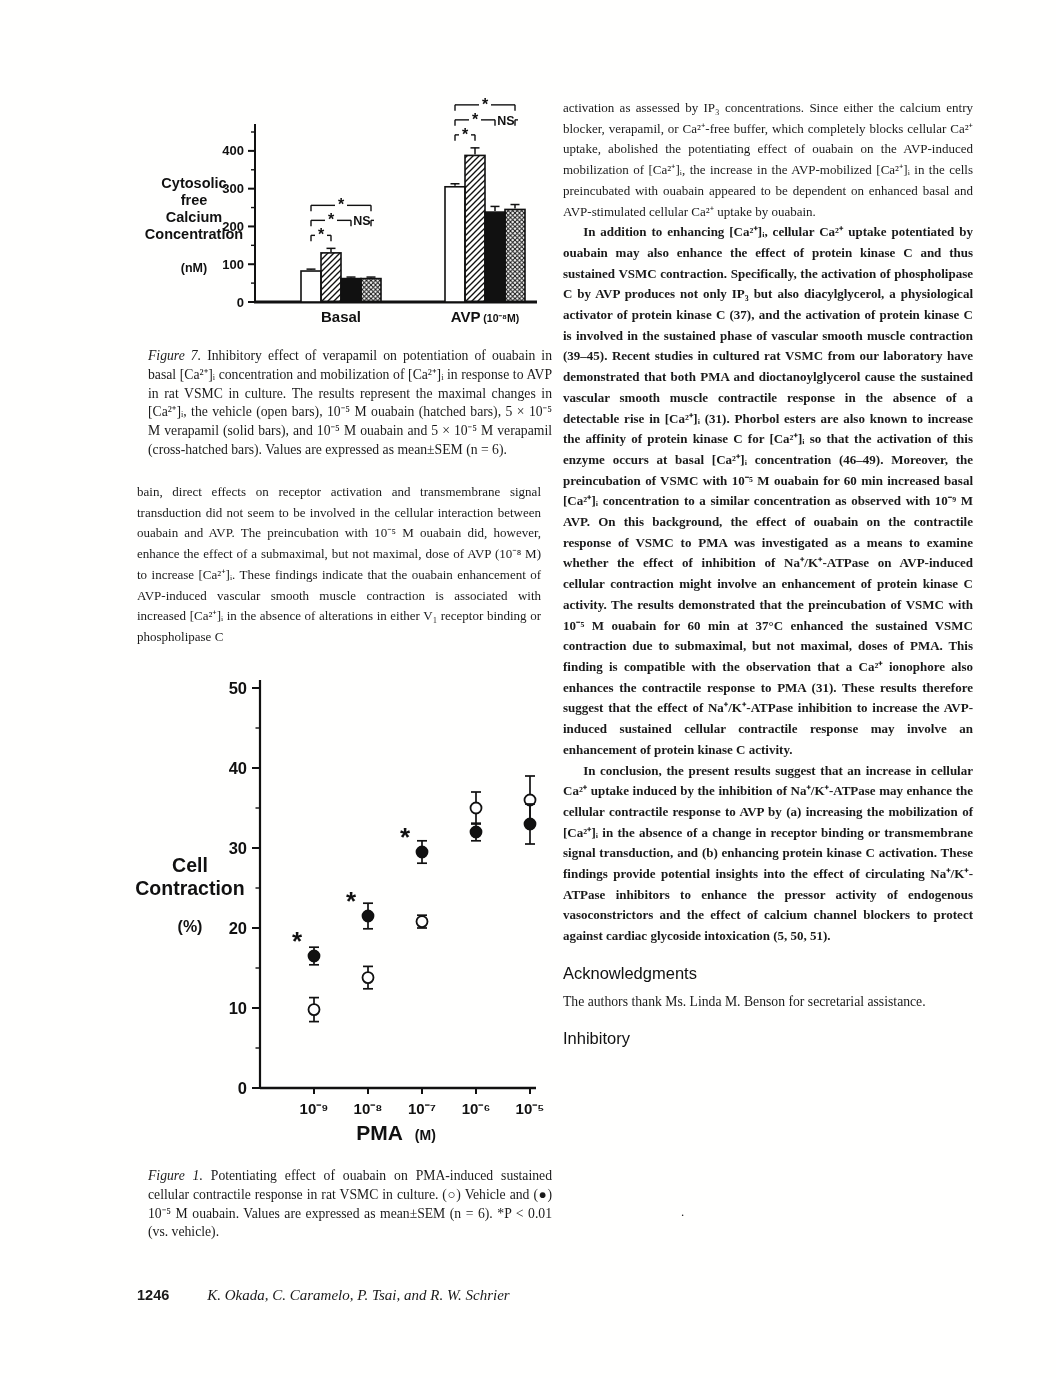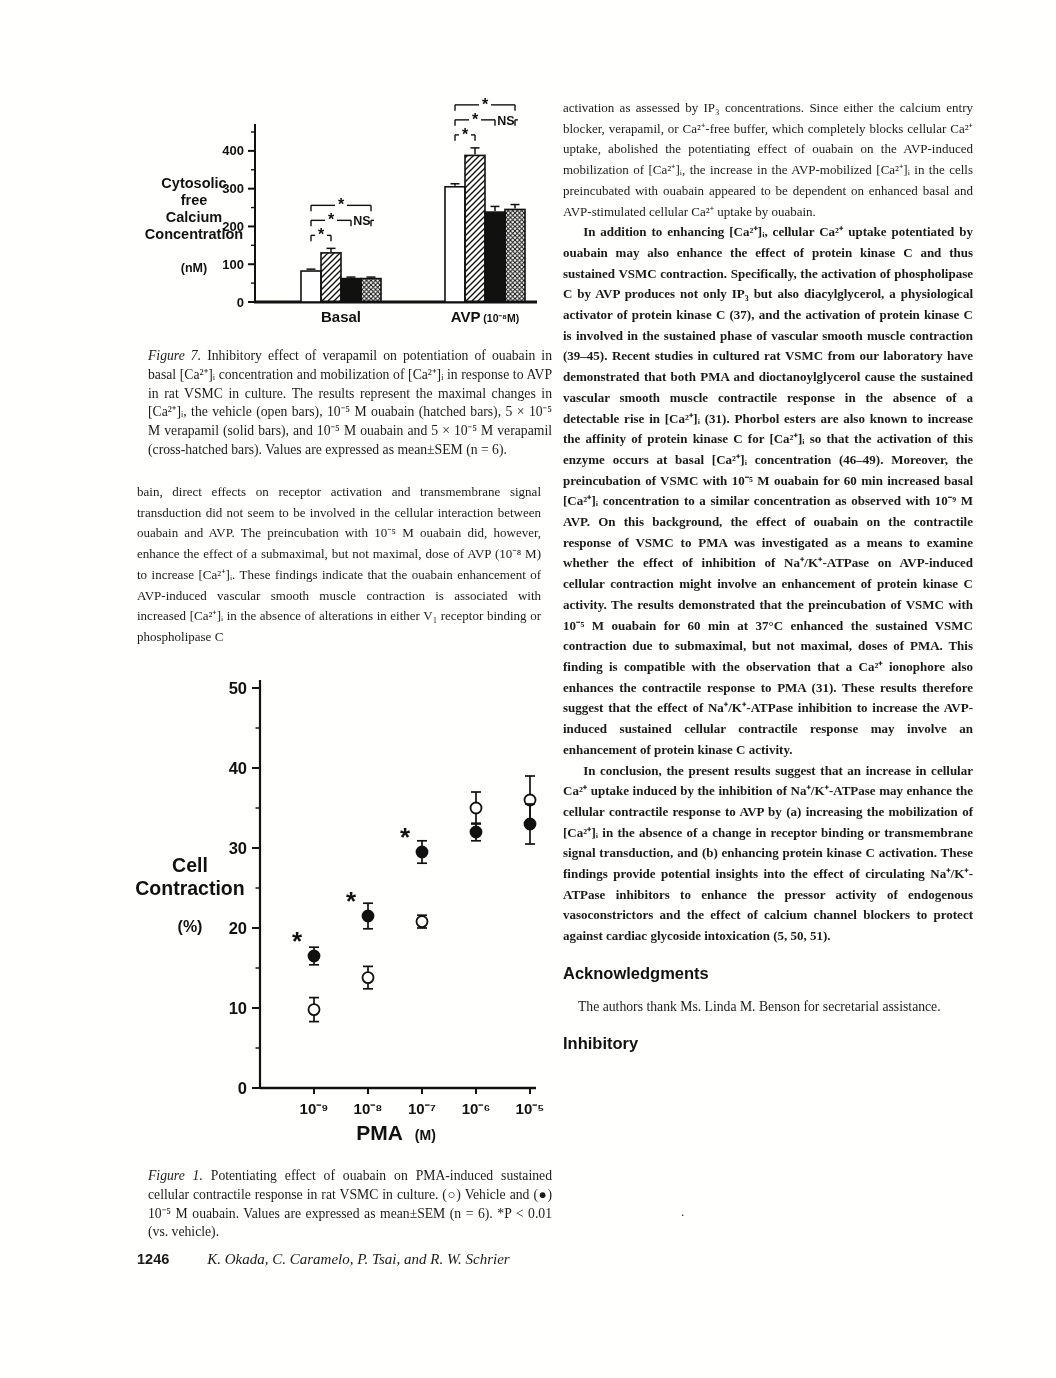--- a/index.html
+++ b/index.html
@@ -2,24 +2,24 @@
 <html><head>
 <meta charset="utf-8">
 <style>
   html,body{margin:0;padding:0;background:#ffffff;}
   .page{position:relative;width:1056px;height:1378px;background:#fffffe;color:#1a1a1a;
         font-family:"Liberation Serif", serif;overflow:hidden;}
   .abs{position:absolute;}
   svg{font-family:"Liberation Sans", sans-serif;font-weight:bold;fill:#111;}
   .para{font-size:13px;line-height:20.7px;text-align:justify;margin:0;}
   .indent{text-indent:1.55em;font-weight:bold;}
-  .small{font-size:13.7px;line-height:18.9px;text-align:justify;margin:15px;}
+  .small{font-size:13.7px;line-height:18.9px;text-align:justify;margin:0;}
   .cap{font-size:13.7px;line-height:18.8px;text-align:justify;margin:11px;}
   .cap .fig{font-style:italic;}
-  .col-right h2{font-family:"Liberation Sans", sans-serif;font-weight:bold;
+  .col-right h2{font-family:"Liberation Sans", sans-serif;font-weight:normal;
         font-size:16.5px;margin:17px 0 10px 0;color:#111;}
   .footer .pgnum{font-family:"Liberation Sans", sans-serif;font-weight:bold;font-size:14.5px;}
   .footer .authors{font-style:italic;font-size:15px;margin-left:38px;}
   .artifact-dot{font-size:13px;color:#222;}
 </style>
 </head>
 <body>
 
 <div class="page">
 
@@ -207,17 +207,17 @@
     <p class="para">activation as assessed by IP₃ concentrations. Since either the calcium entry blocker, verapamil, or Ca²⁺-free buffer, which completely blocks cellular Ca²⁺ uptake, abolished the potentiating effect of ouabain on the AVP-induced mobilization of [Ca²⁺]ᵢ, the increase in the AVP-mobilized [Ca²⁺]ᵢ in the cells preincubated with ouabain appeared to be dependent on enhanced basal and AVP-stimulated cellular Ca²⁺ uptake by ouabain.</p>
     <p class="para indent">In addition to enhancing [Ca²⁺]ᵢ, cellular Ca²⁺ uptake potentiated by ouabain may also enhance the effect of protein kinase C and thus sustained VSMC contraction. Specifically, the activation of phospholipase C by AVP produces not only IP₃ but also diacylglycerol, a physiological activator of protein kinase C (37), and the activation of protein kinase C is involved in the sustained phase of vascular smooth muscle contraction (39–45). Recent studies in cultured rat VSMC from our laboratory have demonstrated that both PMA and dioctanoylglycerol cause the sustained vascular smooth muscle contractile response in the absence of a detectable rise in [Ca²⁺]ᵢ (31). Phorbol esters are also known to increase the affinity of protein kinase C for [Ca²⁺]ᵢ so that the activation of this enzyme occurs at basal [Ca²⁺]ᵢ concentration (46–49). Moreover, the preincubation of VSMC with 10⁻⁵ M ouabain for 60 min increased basal [Ca²⁺]ᵢ concentration to a similar concentration as observed with 10⁻⁹ M AVP. On this background, the effect of ouabain on the contractile response of VSMC to PMA was investigated as a means to examine whether the effect of inhibition of Na⁺/K⁺-ATPase on AVP-induced cellular contraction might involve an enhancement of protein kinase C activity. The results demonstrated that the preincubation of VSMC with 10⁻⁵ M ouabain for 60 min at 37°C enhanced the sustained VSMC contraction due to submaximal, but not maximal, doses of PMA. This finding is compatible with the observation that a Ca²⁺ ionophore also enhances the contractile response to PMA (31). These results therefore suggest that the effect of Na⁺/K⁺-ATPase inhibition to increase the AVP-induced sustained cellular contractile response may involve an enhancement of protein kinase C activity.</p>
     <p class="para indent">In conclusion, the present results suggest that an increase in cellular Ca²⁺ uptake induced by the inhibition of Na⁺/K⁺-ATPase may enhance the cellular contractile response to AVP by (a) increasing the mobilization of [Ca²⁺]ᵢ in the absence of a change in receptor binding or transmembrane signal transduction, and (b) enhancing protein kinase C activation. These findings provide potential insights into the effect of circulating Na⁺/K⁺-ATPase inhibitors to enhance the pressor activity of endogenous vasoconstrictors and the effect of calcium channel blockers to protect against cardiac glycoside intoxication (5, 50, 51).</p>
     <h2>Acknowledgments</h2>
     <p class="small">The authors thank Ms. Linda M. Benson for secretarial assistance.</p>
     <h2>Inhibitory</h2>
   </div>
 
   <span class="abs artifact-dot" style="left:681px;top:1204px;">.</span>
 
-  <div class="abs footer" style="left:137px;top:1250px;text-align:right;">
+  <div class="abs footer" style="left:137px;top:1286px;text-align:right;">
     <span class="pgnum">1246</span><span class="authors">K. Okada, C. Caramelo, P. Tsai, and R. W. Schrier</span>
   </div>
 
 </div>
 
 </body></html>

